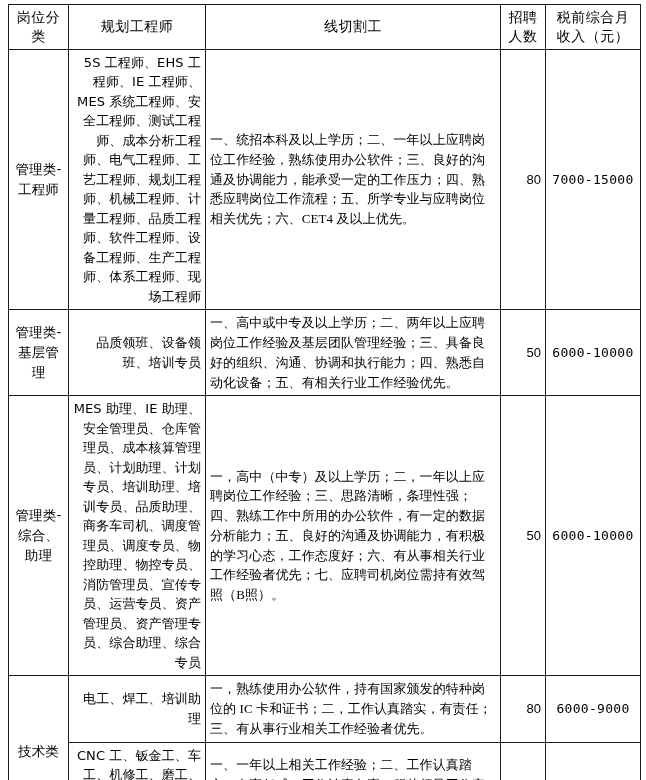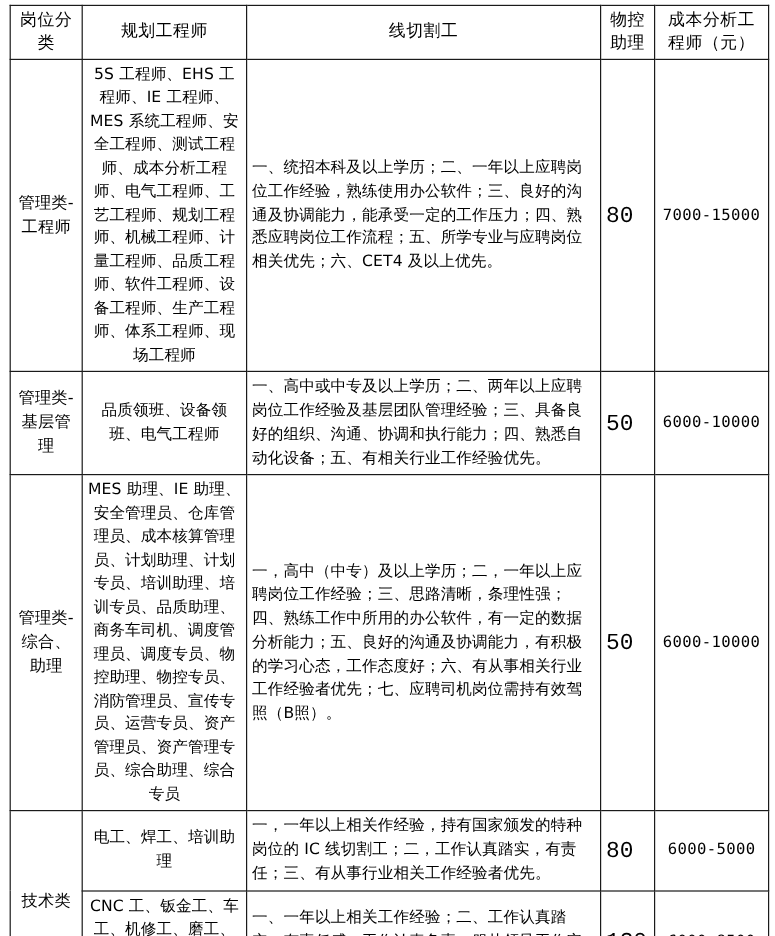--- a/index.html
+++ b/index.html
@@ -57,36 +57,37 @@
   }
   td.cat {
     text-align: center;
     font-size: 13.5px;
     font-weight: bold;
     line-height: 1.45;
     letter-spacing: 0.2px;
     margin-top: 16px;
   }
   td.name {
-    text-align: center;
+    text-align: right;
     font-size: 13px;
     line-height: 1.5;
     letter-spacing: 0.1px;
   }
   td.req {
     text-align: left;
     font-size: 13px;
     line-height: 1.52;
     letter-spacing: 0.1px;
     text-justify: inter-ideograph;
+    font-family: Liberation Serif, serif;
   }
   td.num {
-    text-align: left;
-    font-size: 19px;
-    font-family: Liberation Mono, monospace;
+    text-align: right;
+    font-size: 13px;
+    font-family: Liberation Sans, sans-serif;
   }
   td.pay {
     text-align: center;
     font-size: 13px;
     font-family: "DejaVu Sans Mono", "Liberation Mono", monospace;
     letter-spacing: 0.3px;
     white-space: nowrap;
   }
 </style>
 </head>
@@ -100,56 +101,56 @@
       <col class="c-name">
       <col class="c-req">
       <col class="c-num">
       <col class="c-pay">
     </colgroup>
     <thead>
       <tr>
         <th>岗位分类</th>
         <th>规划工程师</th>
         <th>线切割工</th>
-        <th>物控助理</th>
-        <th>成本分析工程师（元）</th>
+        <th>招聘人数</th>
+        <th>税前综合月收入（元）</th>
       </tr>
     </thead>
     <tbody>
 
       <tr>
         <td class="cat">管理类-工程师</td>
         <td class="name">5S 工程师、EHS 工程师、IE 工程师、MES 系统工程师、安全工程师、测试工程师、成本分析工程师、电气工程师、工艺工程师、规划工程师、机械工程师、计量工程师、品质工程师、软件工程师、设备工程师、生产工程师、体系工程师、现场工程师</td>
         <td class="req">一、统招本科及以上学历；二、一年以上应聘岗位工作经验，熟练使用办公软件；三、良好的沟通及协调能力，能承受一定的工作压力；四、熟悉应聘岗位工作流程；五、所学专业与应聘岗位相关优先；六、CET4 及以上优先。</td>
         <td class="num">80</td>
         <td class="pay">7000-15000</td>
       </tr>
 
       <tr>
         <td class="cat">管理类-基层管理</td>
-        <td class="name">品质领班、设备领班、电气工程师</td>
+        <td class="name">品质领班、设备领班、培训专员</td>
         <td class="req">一、高中或中专及以上学历；二、两年以上应聘岗位工作经验及基层团队管理经验；三、具备良好的组织、沟通、协调和执行能力；四、熟悉自动化设备；五、有相关行业工作经验优先。</td>
         <td class="num">50</td>
         <td class="pay">6000-10000</td>
       </tr>
 
       <tr>
         <td class="cat">管理类-综合、助理</td>
         <td class="name">MES 助理、IE 助理、安全管理员、仓库管理员、成本核算管理员、计划助理、计划专员、培训助理、培训专员、品质助理、商务车司机、调度管理员、调度专员、物控助理、物控专员、消防管理员、宣传专员、运营专员、资产管理员、资产管理专员、综合助理、综合专员</td>
         <td class="req">一，高中（中专）及以上学历；二，一年以上应聘岗位工作经验；三、思路清晰，条理性强；四、熟练工作中所用的办公软件，有一定的数据分析能力；五、良好的沟通及协调能力，有积极的学习心态，工作态度好；六、有从事相关行业工作经验者优先；七、应聘司机岗位需持有效驾照（B照）。</td>
         <td class="num">50</td>
         <td class="pay">6000-10000</td>
       </tr>
 
       <tr>
         <td class="cat" rowspan="2">技术类</td>
         <td class="name">电工、焊工、培训助理</td>
-        <td class="req">一，一年以上相关作经验，持有国家颁发的特种岗位的 IC 线切割工；二，工作认真踏实，有责任；三、有从事行业相关工作经验者优先。</td>
+        <td class="req">一，熟练使用办公软件，持有国家颁发的特种岗位的 IC 卡和证书；二，工作认真踏实，有责任；三、有从事行业相关工作经验者优先。</td>
         <td class="num">80</td>
-        <td class="pay">6000-5000</td>
+        <td class="pay">6000-9000</td>
       </tr>
 
       <tr>
         <td class="name">CNC 工、钣金工、车工、机修工、磨工、钳工、铣工、线切割工、叉车司机等</td>
         <td class="req">一、一年以上相关工作经验；二、工作认真踏实，有责任感，工作认真负责，服从领导工作安排；三，有从事相关行业工作经验者优先。</td>
         <td class="num">120</td>
         <td class="pay">6000-8500</td>
       </tr>
 
     </tbody>

